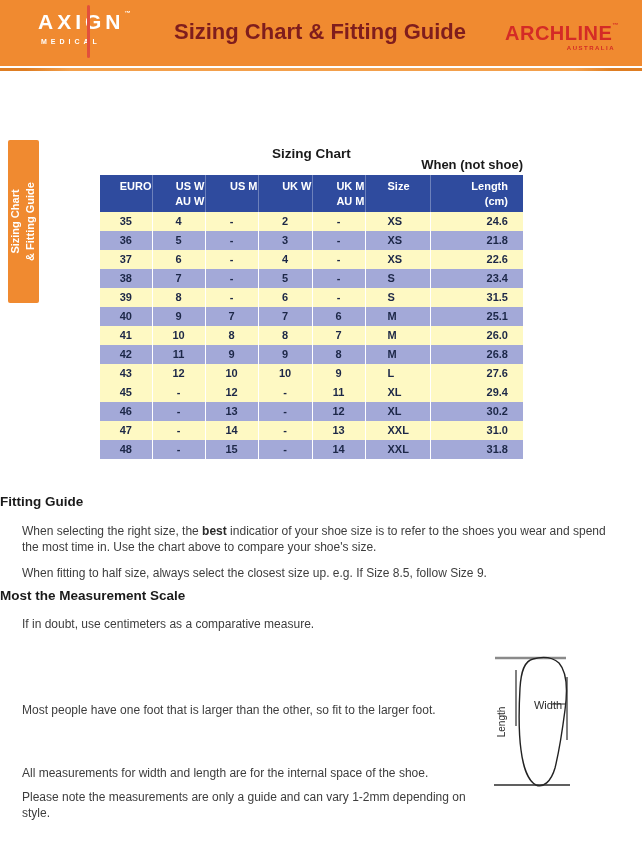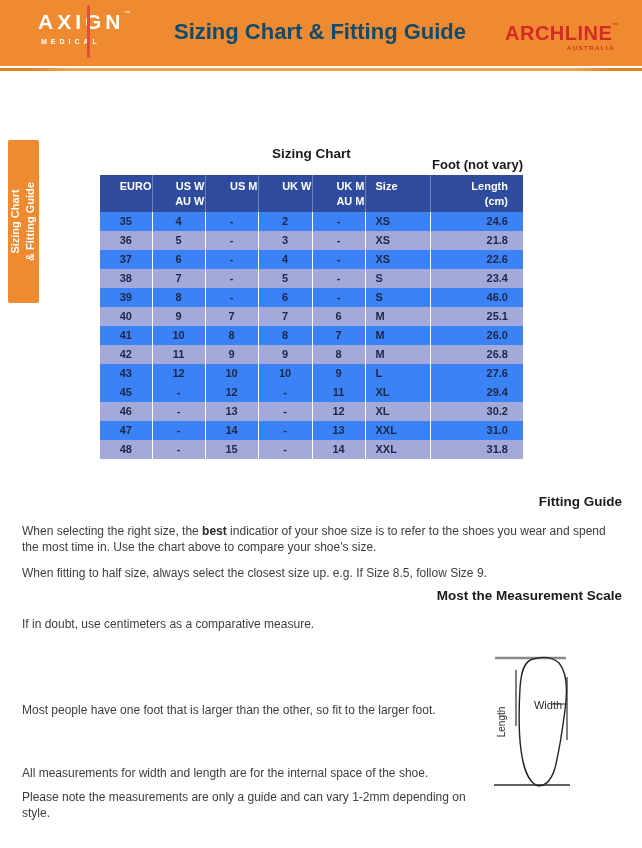--- a/index.html
+++ b/index.html
@@ -9,21 +9,21 @@
   
   .header { position:absolute; left:0; top:0; width:642px; height:66px; background:#F08A30; }
   .header-rule { position:absolute; left:0; top:68px; width:642px; height:3px;
     background:linear-gradient(90deg,#DE7D22 0 26px,#F3A04C 70px,#F3A04C 575px,#DE7D22 612px,#DE7D22 642px); }
   .axign { position:absolute; left:38px; top:10px; color:#fff; }
   .axign-name { font-size:21px; font-weight:bold; letter-spacing:4px; line-height:1; }
   .axign-tm { font-size:6px; vertical-align:14px; letter-spacing:0; }
   .axign-sub { font-size:7px; font-weight:bold; letter-spacing:4px; margin-top:6px; margin-left:3px; }
   .axign-slash { position:absolute; left:87px; top:5px; width:3px; height:53px; background:#E2503C; border-radius:2px; }
   .header-title { position:absolute; left:170px; top:19px; width:300px; text-align:center;
-    font-size:22px; font-weight:bold; color:#0c4a6e; }
+    font-size:22px; font-weight:bold; color:#7f1d1d; }
   .archline { position:absolute; left:505px; top:22px; color:#D42B26; }
   .archline-name { font-size:20px; font-weight:bold; letter-spacing:0.5px; line-height:1; }
   .archline-tm { font-size:6px; vertical-align:13px; }
   .archline-sub { font-size:6px; font-weight:bold; letter-spacing:1.5px; text-align:right; width:110px; margin-top:2px; }
 
   
   .side-tab { position:absolute; left:8px; top:140px; width:31px; height:163px; background:#F08A30; border-radius:2px; }
   .side-tab-text { position:absolute; left:-66px; top:66px; width:163px; height:31px;
     transform:rotate(-90deg); text-align:center; color:#fff; font-weight:bold;
     font-size:11px; line-height:1.35; }
@@ -36,27 +36,27 @@
   .sizing-table { position:absolute; left:100px; top:175px; width:423px;
     border-collapse:collapse; table-layout:fixed; }
   .sizing-table col.c1{width:52px}.sizing-table col.c2{width:53px}.sizing-table col.c3{width:53px}
   .sizing-table col.c4{width:54px}.sizing-table col.c5{width:53px}.sizing-table col.c6{width:65px}
   .sizing-table col.c7{width:93px}
   .sizing-table th { background:#2F4B9E; color:#fff; font-size:11px; font-weight:bold;
     height:37px; vertical-align:top; padding-top:4px; line-height:1.35; text-align:right;
     border-right:1px solid rgba(255,255,255,0.3); }
   .sizing-table td { font-size:11px; font-weight:bold; color:#1c2747; height:19px;
     text-align:center; border-right:1.5px solid #fff; line-height:19px; }
-  .sizing-table th:nth-child(6), .sizing-table td:nth-child(6) { text-align:left; padding-left:10px; }
+  .sizing-table th:nth-child(6), .sizing-table td:nth-child(6) { text-align:left; padding-left:22px; }
   .sizing-table th:nth-child(7), .sizing-table td:nth-child(7) { text-align:right; padding-right:15px; border-right:none; }
-  .row-teal { background:#3b82f6; }
+  .row-teal { background:#fef9c3; }
   .row-peri { background:#A3A9D8;border-radius:6px; }
 
   
-  .section-heading { position:absolute; left:0; width:622px; text-align:right;
+  .section-heading { position:absolute; left:0; width:622px; text-align:left;
     font-size:13.5px; font-weight:bold; color:#1a1a1a; }
   .h-fitting { top:494px; }
   .h-measure { top:588px; }
   .para { position:absolute; left:22px; font-size:12px; color:#3d3d3d; line-height:1.34; }
   .p1 { top:523px; width:602px; }
   .p2 { top:565px; width:602px; }
   .p3 { top:616px; width:560px; }
   .p4 { top:642px; width:478px; }
   .p5 { top:702px; width:520px; }
   .p6 { top:765px; width:560px; }
@@ -86,21 +86,21 @@
   <div class="header-rule"></div>
 
   <div class="side-tab">
     <div class="side-tab-text">
       <div>Sizing Chart</div>
       <div>&amp; Fitting Guide</div>
     </div>
   </div>
 
   <div class="chart-title">Sizing Chart</div>
-  <div class="foot-note">Foot (not vary)</div>
+  <div class="foot-note">When (not shoe)</div>
 
   <table class="sizing-table">
     <colgroup>
       <col class="c1">
         <col class="c2">
         <col class="c3">
         <col class="c4">
         <col class="c5">
         <col class="c6">
         <col class="c7">
@@ -174,21 +174,21 @@
           <td>S</td>
           <td>23.4</td>
         </tr>
         <tr class="row-teal">
           <td>39</td>
           <td>8</td>
           <td>-</td>
           <td>6</td>
           <td>-</td>
           <td>S</td>
-          <td>46.0</td>
+          <td>31.5</td>
         </tr>
         <tr class="row-peri">
           <td>40</td>
           <td>9</td>
           <td>7</td>
           <td>7</td>
           <td>6</td>
           <td>M</td>
           <td>25.1</td>
         </tr>

